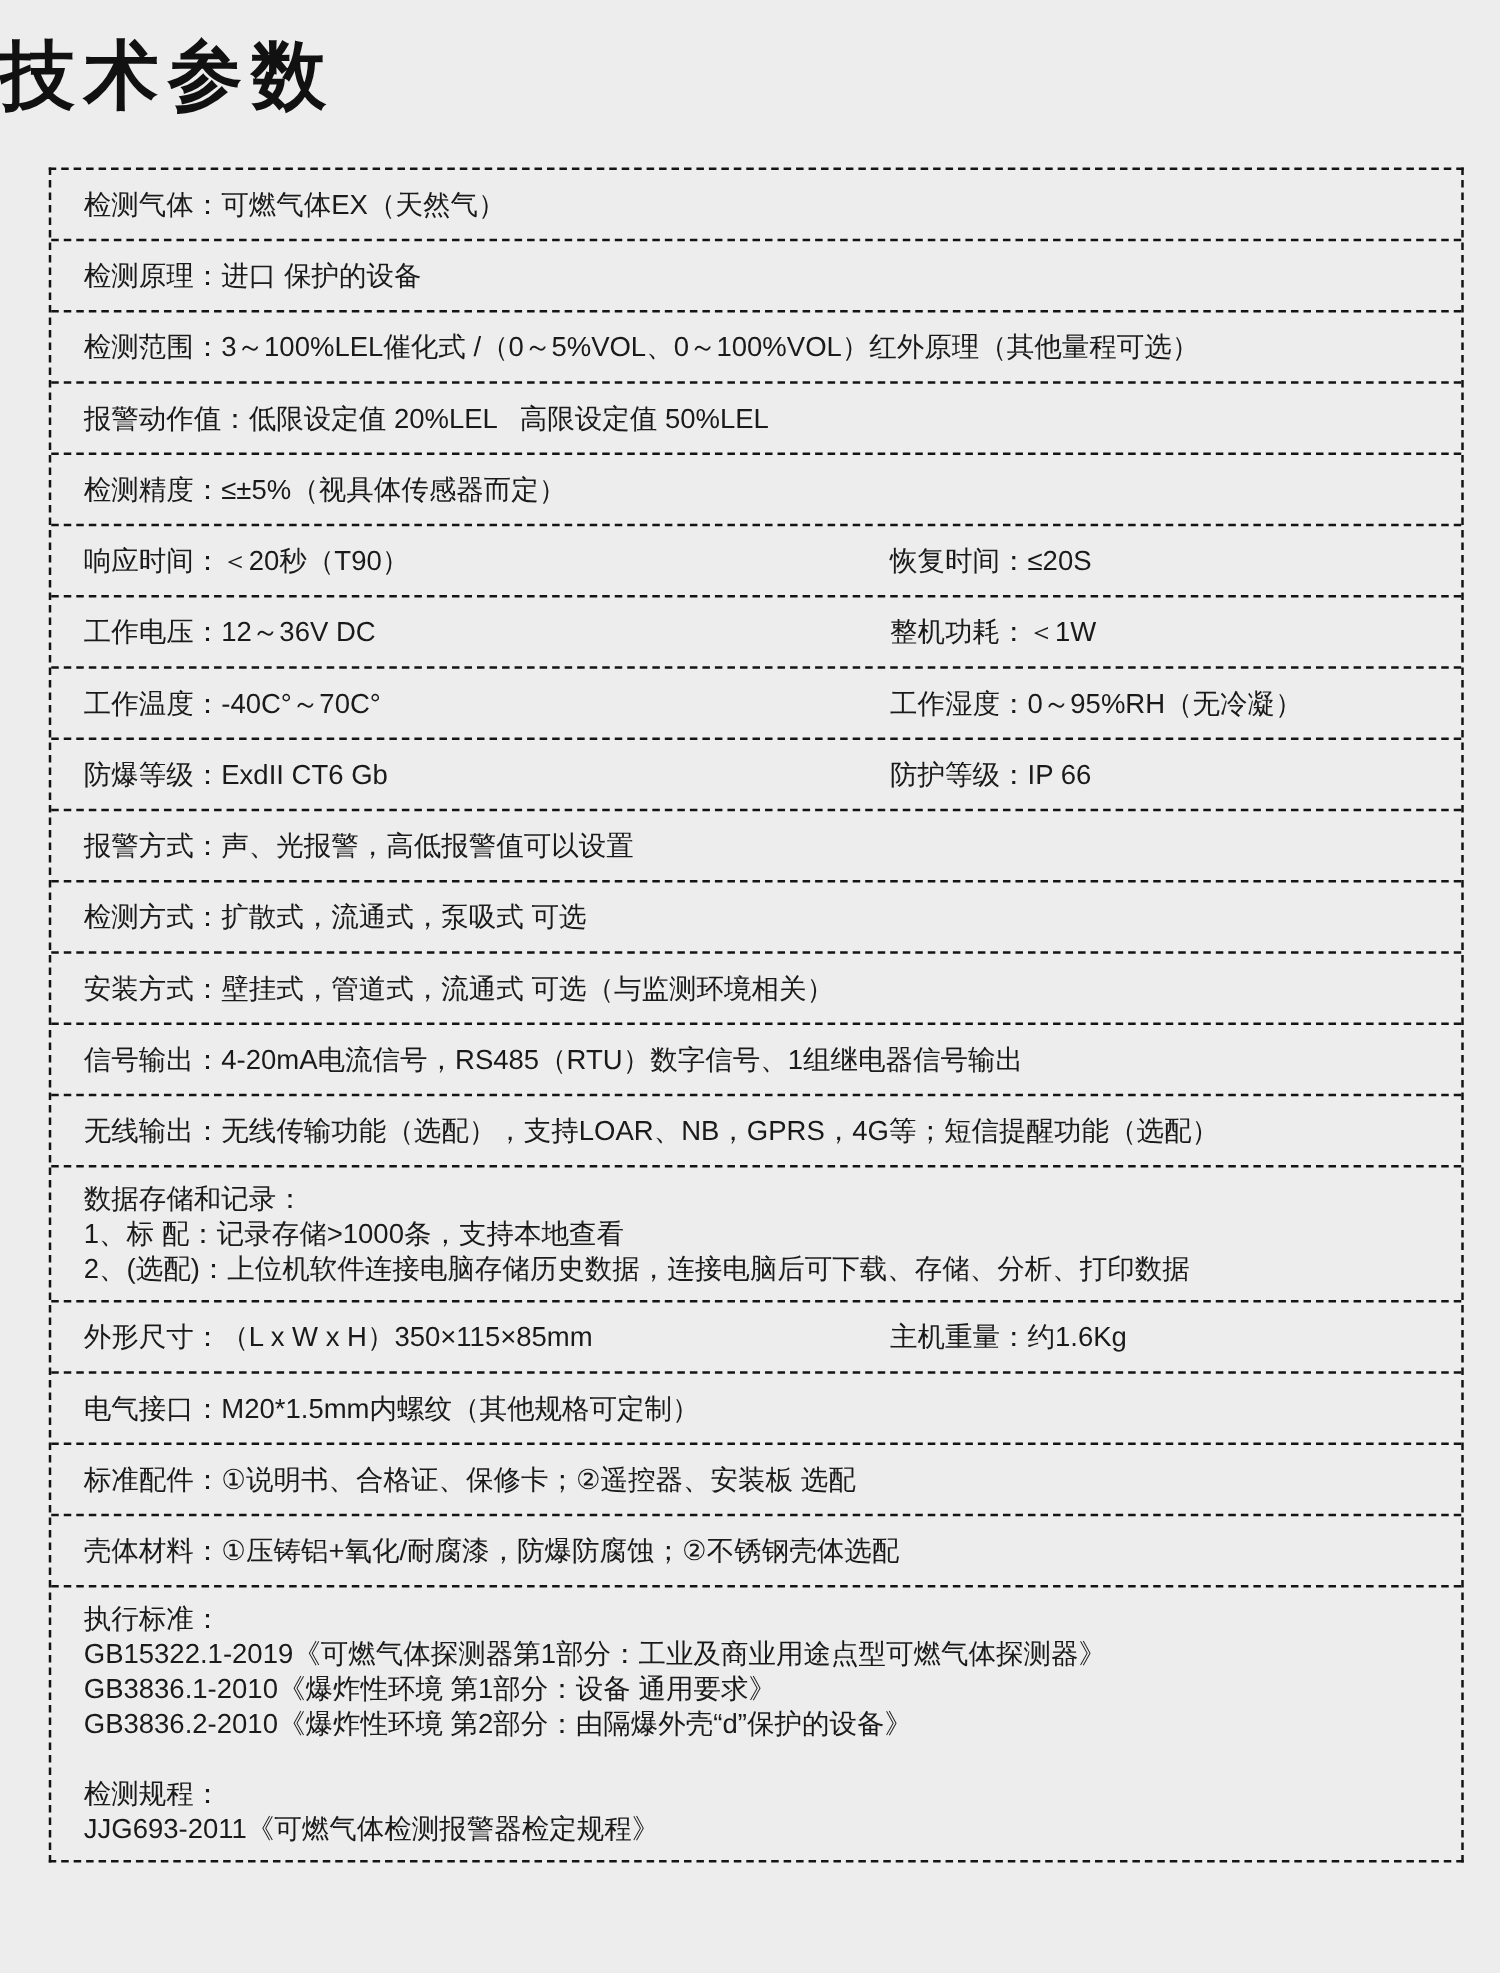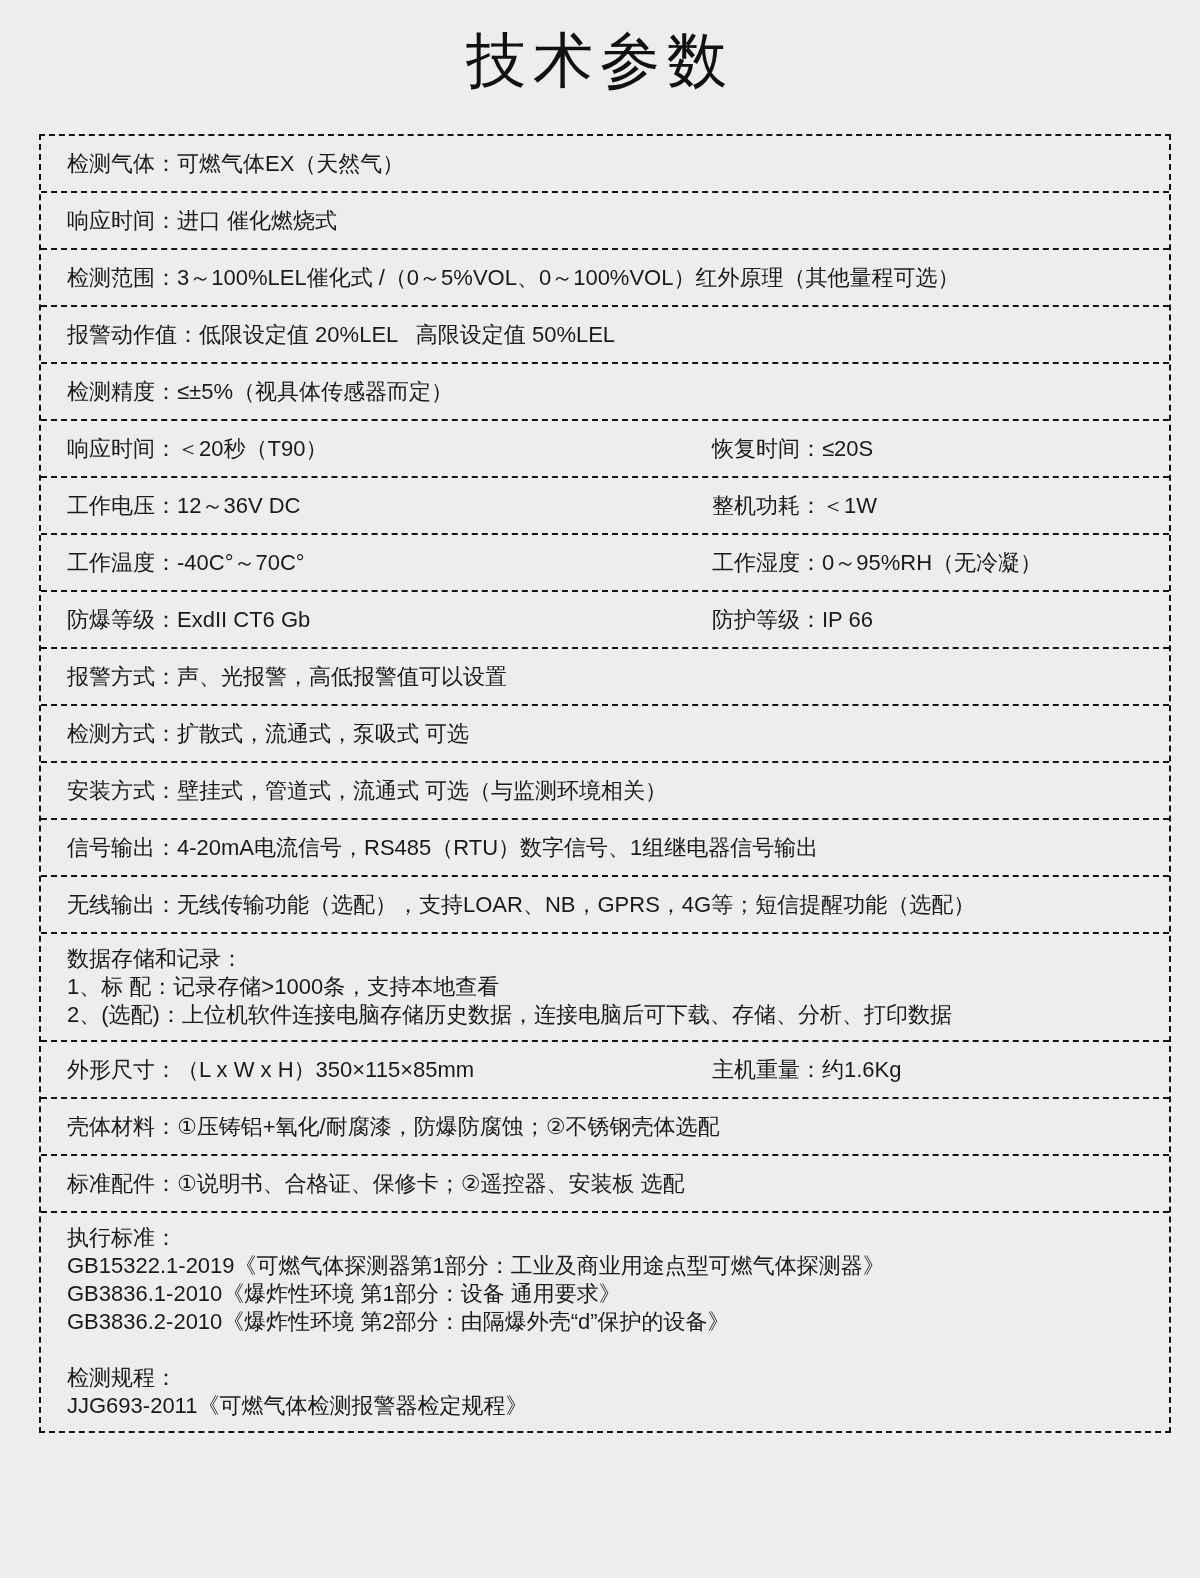--- a/index.html
+++ b/index.html
@@ -9,24 +9,24 @@
   body {
     width: 1200px;
     height: 1578px;
     background: #ededed;
     color: #1a1a1a;
     font-family: "Liberation Sans", "DejaVu Sans", sans-serif;
     overflow: hidden;
   }
   .page-title {
     margin: 26px 0 0 0;
-    text-align: center;
+    text-align: left;
     font-size: 60px;
     line-height: 70px;
-    font-weight: 400;
+    font-weight: 700;
     letter-spacing: 7px;
     color: #111111;
   }
   .spec-table {
     margin: 38px 0 0 39px;
     width: 1132px;
     box-sizing: border-box;
     border: 2px dashed #141414;
     background: #ededed;
   }
@@ -64,21 +64,21 @@
 
 <h1 class="page-title">技术参数</h1>
 
 <div class="spec-table">
 
   <div class="row">
     <span class="cell">检测气体：可燃气体EX（天然气）</span>
   </div>
 
   <div class="row">
-    <span class="cell">响应时间：进口 催化燃烧式</span>
+    <span class="cell">检测原理：进口 保护的设备</span>
   </div>
 
   <div class="row">
     <span class="cell">检测范围：3～100%LEL催化式 /（0～5%VOL、0～100%VOL）红外原理（其他量程可选）</span>
   </div>
 
   <div class="row">
     <span class="cell">报警动作值：低限设定值 20%LEL   高限设定值 50%LEL</span>
   </div>
 
@@ -130,27 +130,30 @@
     <span class="cell">数据存储和记录：
 1、标 配：记录存储&gt;1000条，支持本地查看
 2、(选配)：上位机软件连接电脑存储历史数据，连接电脑后可下载、存储、分析、打印数据</span>
   </div>
 
   <div class="row">
     <span class="cell cell-left">外形尺寸：（L x W x H）350×115×85mm</span>
     <span class="cell">主机重量：约1.6Kg</span>
   </div>
 
-
   <div class="row">
-    <span class="cell">壳体材料：①压铸铝+氧化/耐腐漆，防爆防腐蚀；②不锈钢壳体选配</span>
+    <span class="cell">电气接口：M20*1.5mm内螺纹（其他规格可定制）</span>
   </div>
 
   <div class="row">
     <span class="cell">标准配件：①说明书、合格证、保修卡；②遥控器、安装板 选配</span>
+  </div>
+
+  <div class="row">
+    <span class="cell">壳体材料：①压铸铝+氧化/耐腐漆，防爆防腐蚀；②不锈钢壳体选配</span>
   </div>
 
   <div class="row row-multi">
     <span class="cell">执行标准：
 GB15322.1-2019《可燃气体探测器第1部分：工业及商业用途点型可燃气体探测器》
 GB3836.1-2010《爆炸性环境 第1部分：设备 通用要求》
 GB3836.2-2010《爆炸性环境 第2部分：由隔爆外壳“d”保护的设备》
 
 检测规程：
 JJG693-2011《可燃气体检测报警器检定规程》</span>

